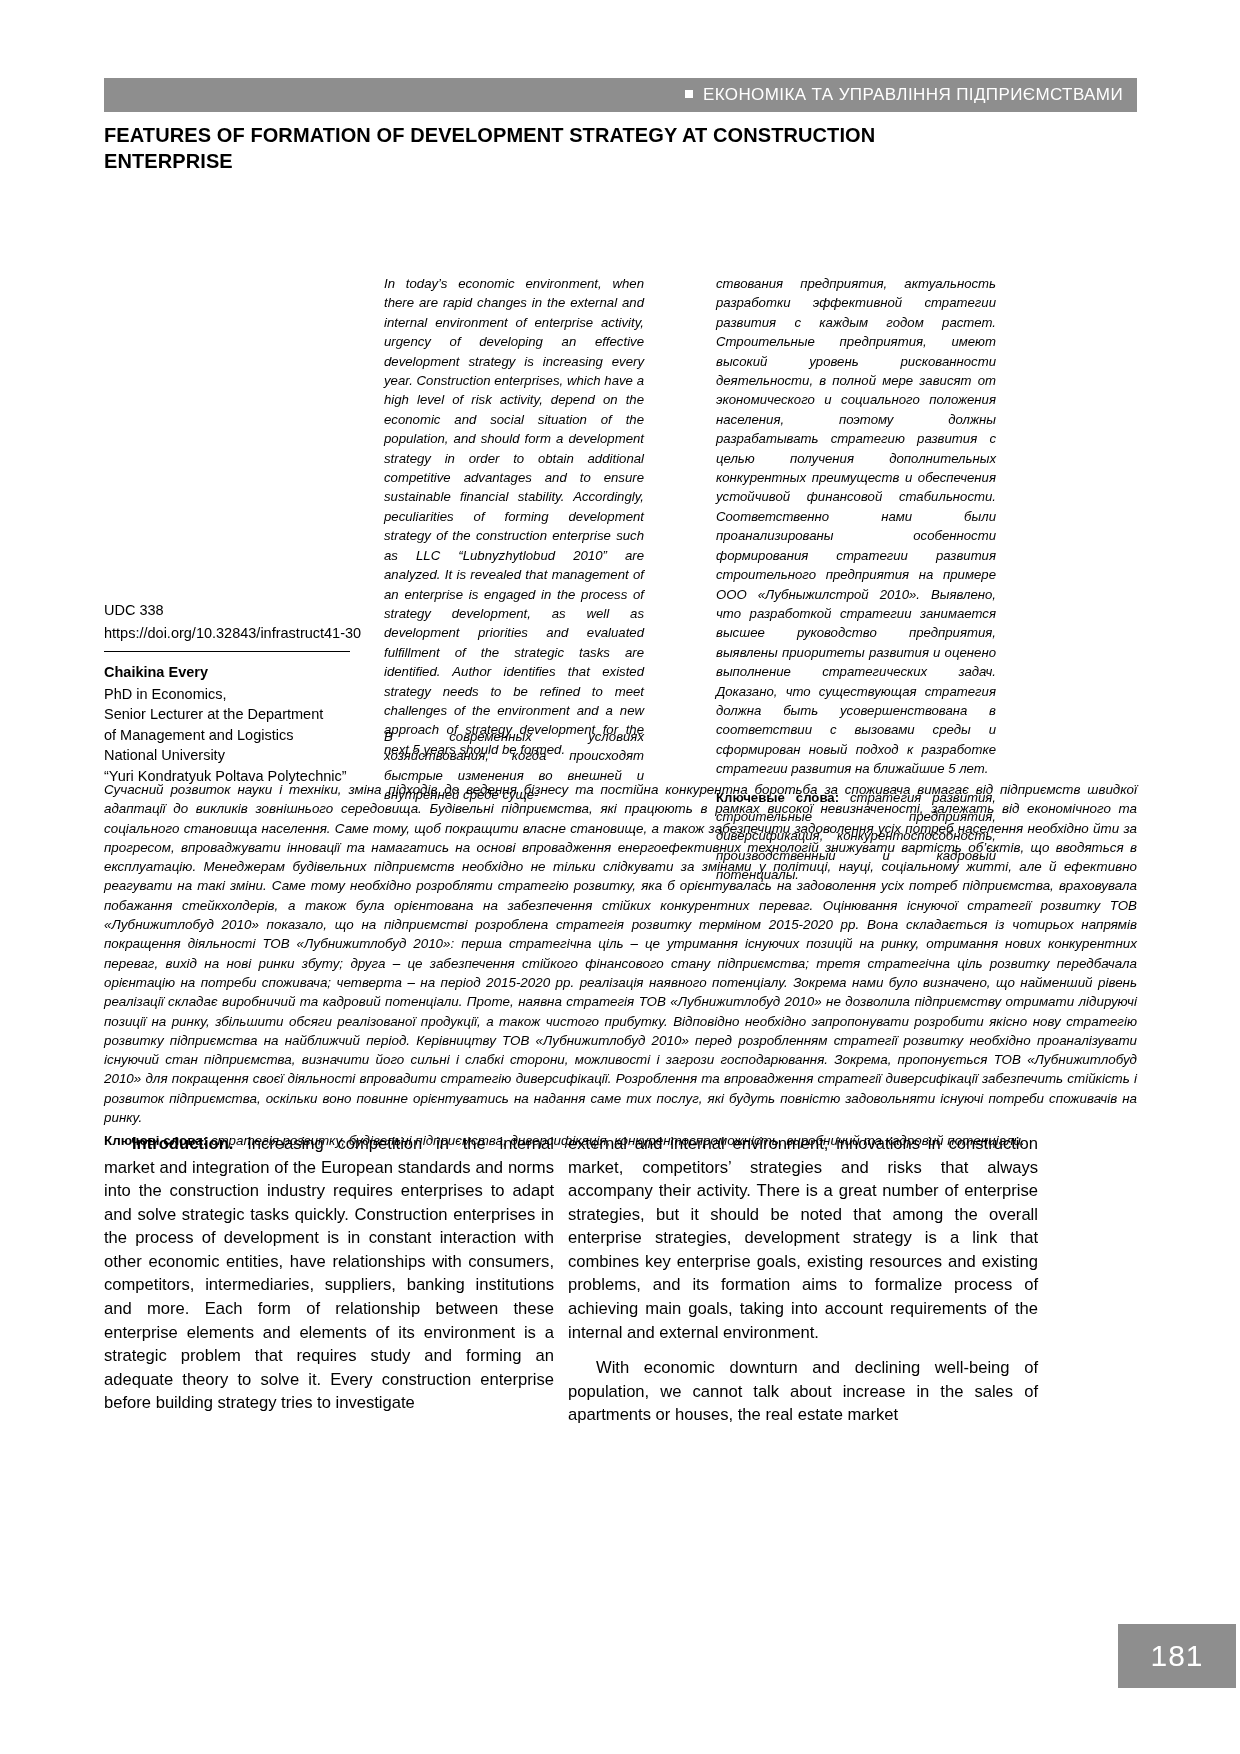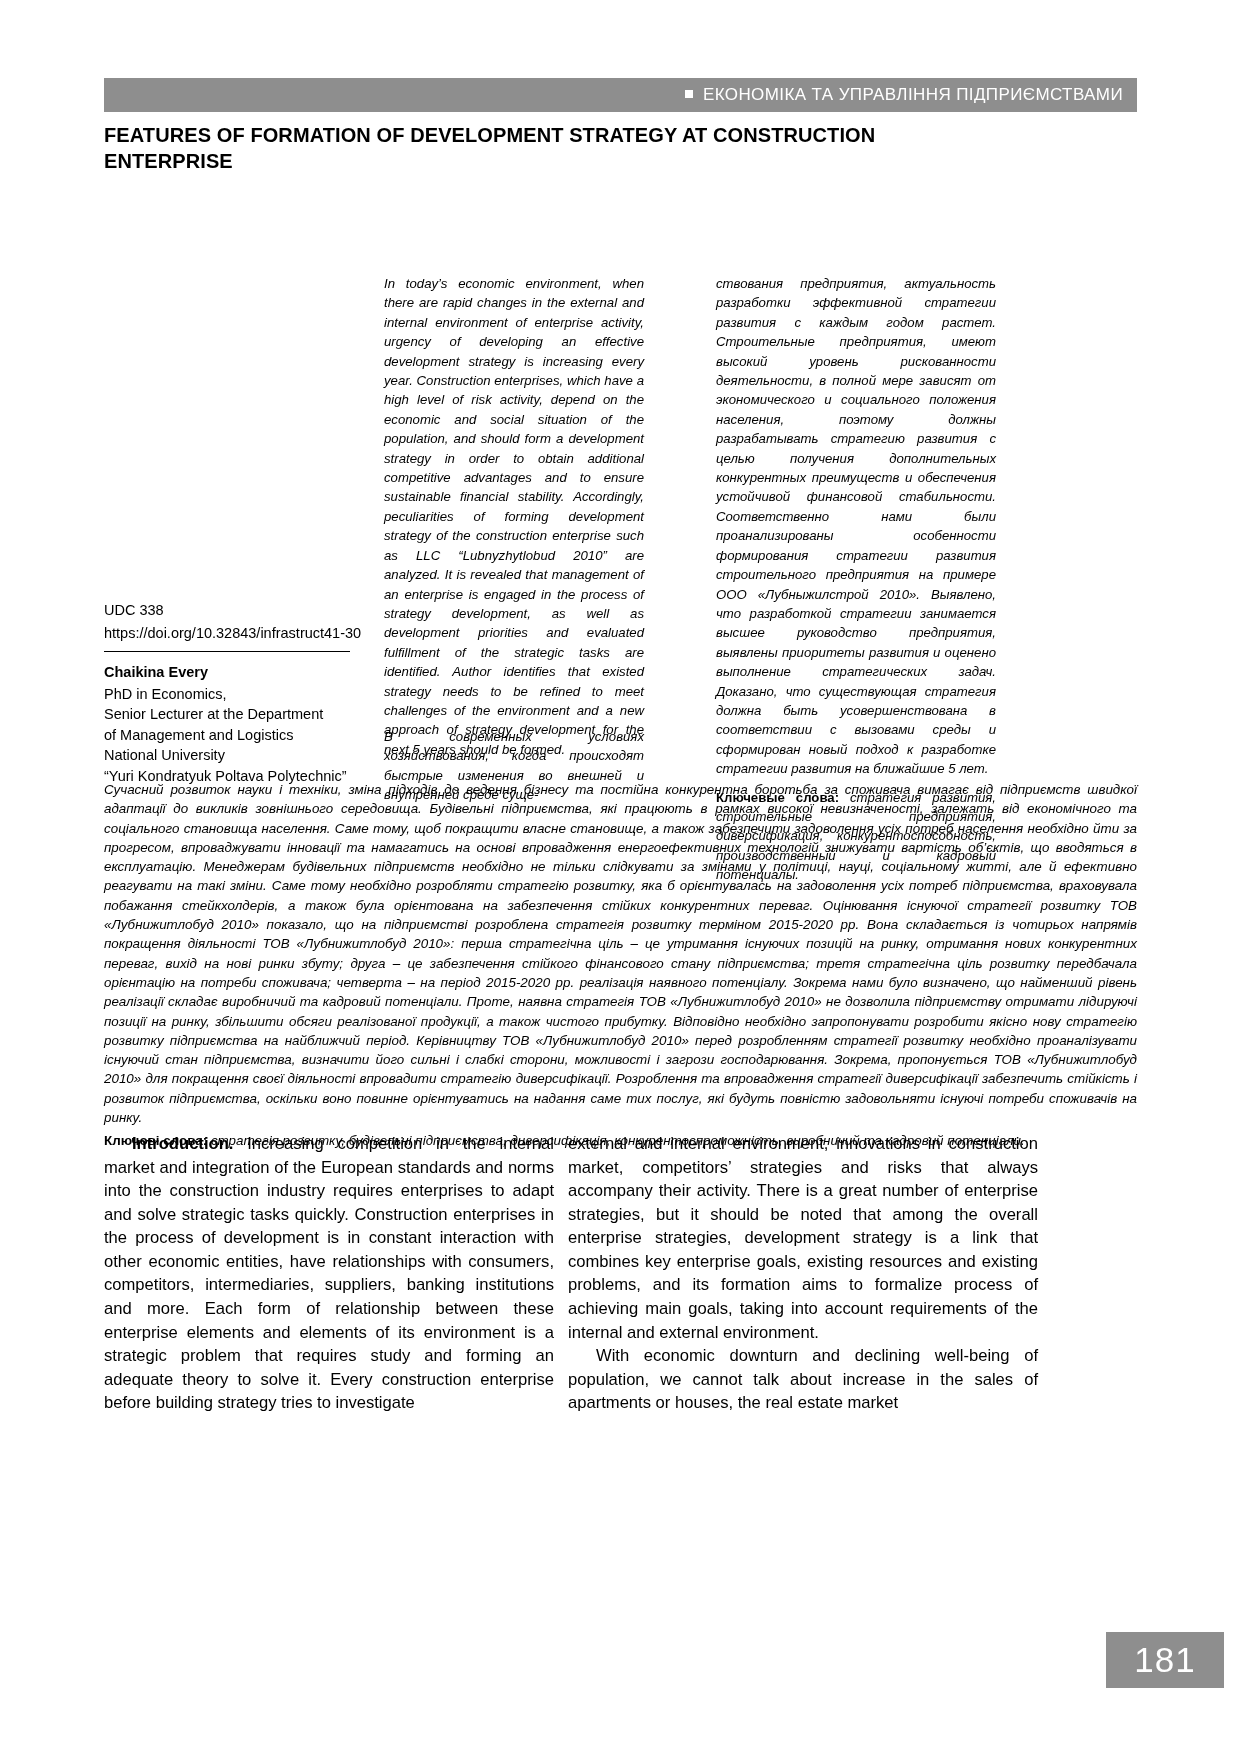--- a/index.html
+++ b/index.html
@@ -149,32 +149,32 @@
   .body-col {
     position: absolute;
     top: 1132px;
     font-size: 16.6px;
     line-height: 1.42;
     text-align: justify;
   }
   .body-col.left { left: 104px; width: 450px; }
   .body-col.right { left: 568px; width: 470px; }
   .body-col p { margin: 0; text-indent: 28px; }
-  .body-col p + p { margin-top: 0px; }
+  .body-col p + p { margin-top: 12px; }
   .body-col b { font-weight: bold; }
   
   .pagenum {
     position: absolute;
-    right: 16px;
+    right: 4px;
     bottom: 66px;
     width: 118px;
-    height: 56px;
+    height: 64px;
     background: #8e8e8e;
     color: #ffffff;
-    font-size: 35px;
+    font-size: 30px;
     letter-spacing: 1px;
     display: flex;
     align-items: center;
     justify-content: center;
   }
 </style>
 </head>
 <body>
 
 <div class="page">

